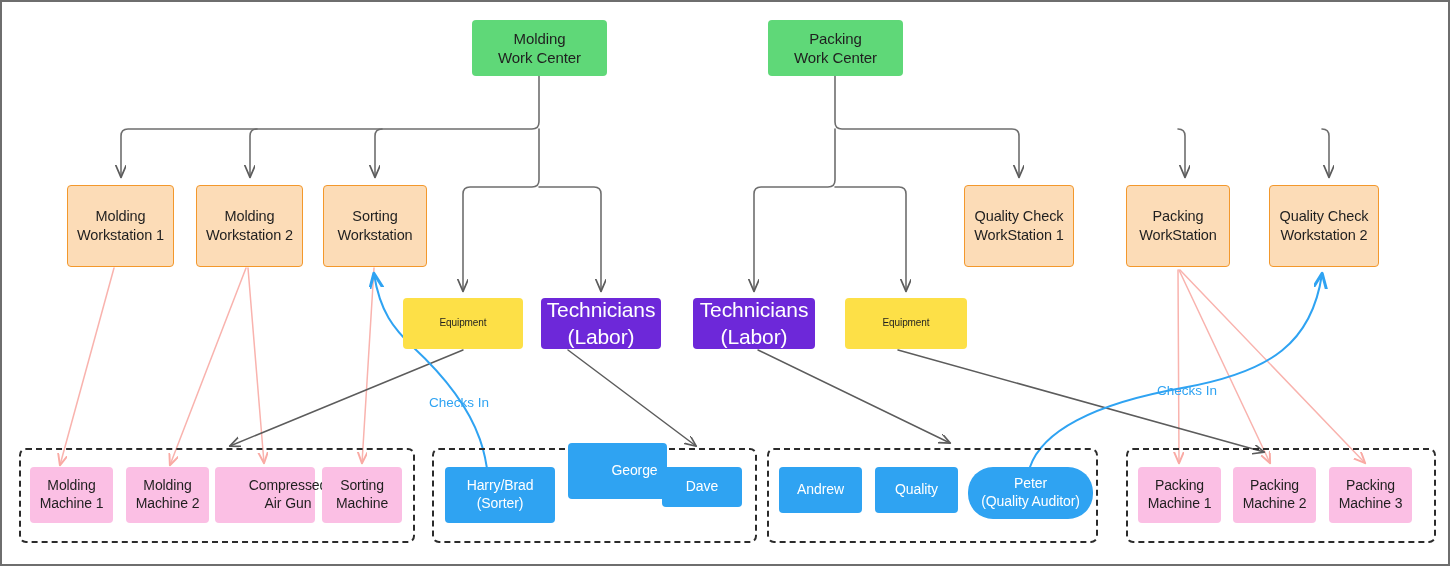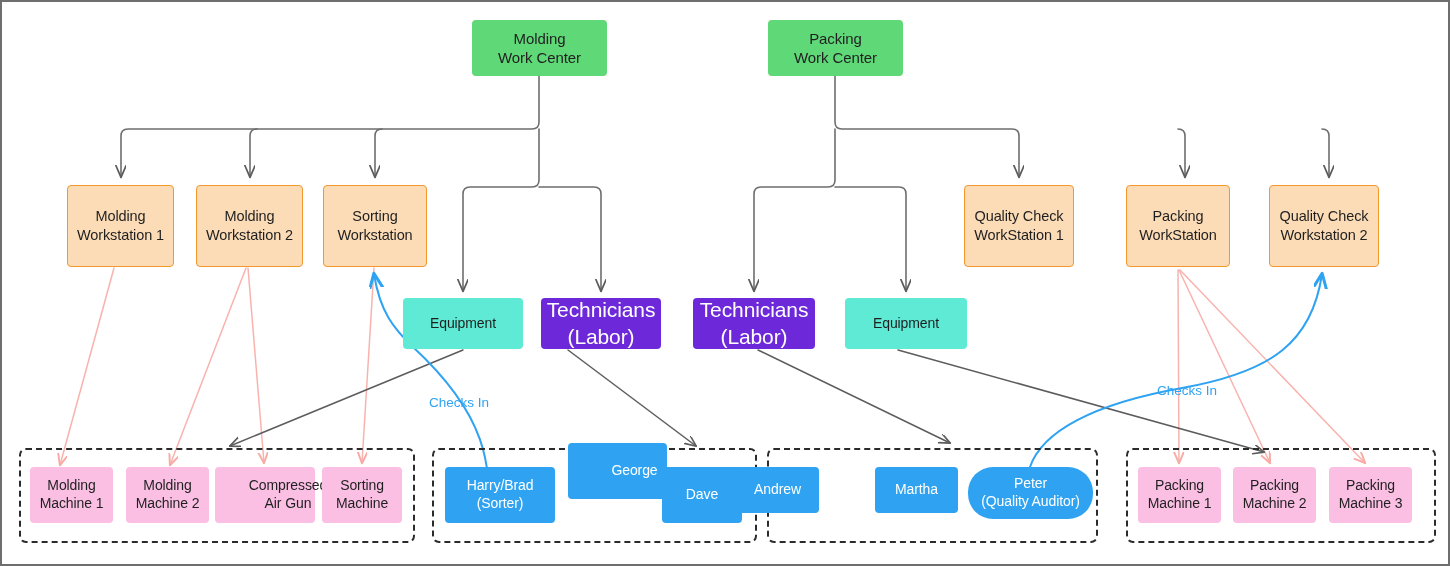--- a/index.html
+++ b/index.html
@@ -41,23 +41,23 @@
     color: #1f1f1f;
     font-size: 15px;
   }
   .n-orange {
     background: #fcdcb7;
     border: 1.6px solid #f3982c;
     color: #1f1f1f;
     font-size: 14.5px;
   }
   .n-pink {
-    background: #5eead4;
-    color: #1f1f1f;
-    font-size: 14px;
+    background: #fde047;
+    color: #1f1f1f;
+    font-size: 10px;
   }
   .n-blue {
     background: #6d28d9;
     color: #ffffff;
     font-size: 21px;
   }
   .n-pink-sm {
     background: #fbbfe4;
     color: #1f1f1f;
     font-size: 14px;
@@ -171,25 +171,25 @@
 Machine 2</div>
   <div class="node n-pink-sm" style="left:213px;top:465px;width:100px;height:56px;padding-left:46px;">Compressed
 Air Gun</div>
   <div class="node n-pink-sm" style="left:320px;top:465px;width:80px;height:56px;">Sorting
 Machine</div>
 
   <div class="group-box" style="left:430px;top:446px;width:325px;height:95px;"></div>
   <div class="node n-blue-sm" style="left:443px;top:465px;width:110px;height:56px;text-align:center;">Harry/Brad
 (Sorter)</div>
   <div class="node n-blue-sm" style="left:566px;top:441px;width:99px;height:56px;padding-left:34px;">George</div>
-  <div class="node n-blue-sm" style="left:660px;top:465px;width:80px;height:56px;">Dave</div>
+  <div class="node n-blue-sm" style="left:660px;top:465px;width:80px;height:40px;">Dave</div>
 
   <div class="group-box" style="left:765px;top:446px;width:331px;height:95px;"></div>
-  <div class="node n-blue-sm" style="left:734px;top:465px;width:83px;height:46px;">Andrew</div>
-  <div class="node n-blue-sm" style="left:873px;top:465px;width:83px;height:46px;">Martha</div>
+  <div class="node n-blue-sm" style="left:777px;top:465px;width:83px;height:46px;">Andrew</div>
+  <div class="node n-blue-sm" style="left:873px;top:465px;width:83px;height:46px;">Quality</div>
   <div class="node n-blue-sm" style="left:966px;top:465px;width:125px;height:52px;border-radius:25px;">Peter
 (Quality Auditor)</div>
 
   <div class="group-box" style="left:1124px;top:446px;width:310px;height:95px;"></div>
   <div class="node n-pink-sm" style="left:1136px;top:465px;width:83px;height:56px;">Packing
 Machine 1</div>
   <div class="node n-pink-sm" style="left:1231px;top:465px;width:83px;height:56px;">Packing
 Machine 2</div>
   <div class="node n-pink-sm" style="left:1327px;top:465px;width:83px;height:56px;">Packing
 Machine 3</div>

